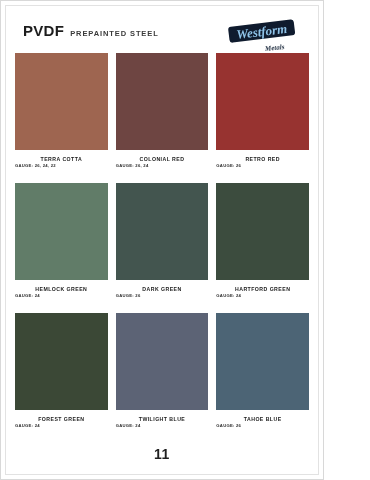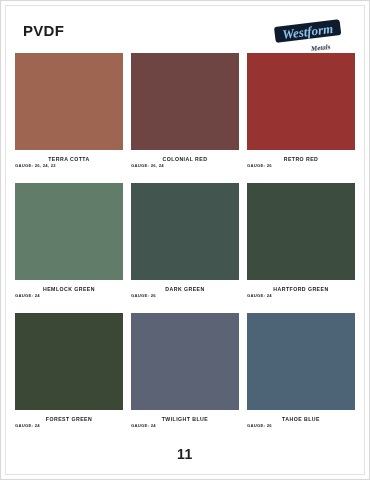--- a/index.html
+++ b/index.html
@@ -13,21 +13,21 @@
     overflow: hidden;
     font-family: "Liberation Sans", sans-serif;
     position: relative;
   }
 
   
   .page {
     position: absolute;
     left: 0;
     top: 0;
-    width: 370px;
+    width: 324px;
     height: 480px;
     background: #ffffff;
     box-sizing: border-box;
     border: 1px solid #d8d8d8;
   }
   .page-inner {
     position: absolute;
     left: 4px;
     top: 4px;
     right: 4px;
@@ -141,20 +141,21 @@
 </style>
 </head>
 <body>
 
 <div class="page">
   <div class="page-inner"></div>
 
   <div class="header">
     <div class="title-wrap">
       <span class="title-main">PVDF</span>
+      <span class="title-sub">PREPAINTED STEEL</span>
     </div>
 
     <div class="logo">
       <svg width="78" height="38" viewBox="0 0 78 38" xmlns="http://www.w3.org/2000/svg">
         <g transform="rotate(-7 39 17)">
           <rect x="6" y="6" width="66" height="16" rx="3" fill="#0f1b2e"></rect>
           <text x="39" y="19" text-anchor="middle" font-family="'Liberation Serif', serif" font-size="13" font-style="italic" font-weight="bold" fill="#8fc3e8">Westform</text>
         </g>
         <text x="52" y="33" text-anchor="middle" font-family="'Liberation Serif', serif" font-size="7" font-style="italic" font-weight="bold" fill="#1d2b3e" transform="rotate(-6 52 33)">Metals</text>
       </svg>

